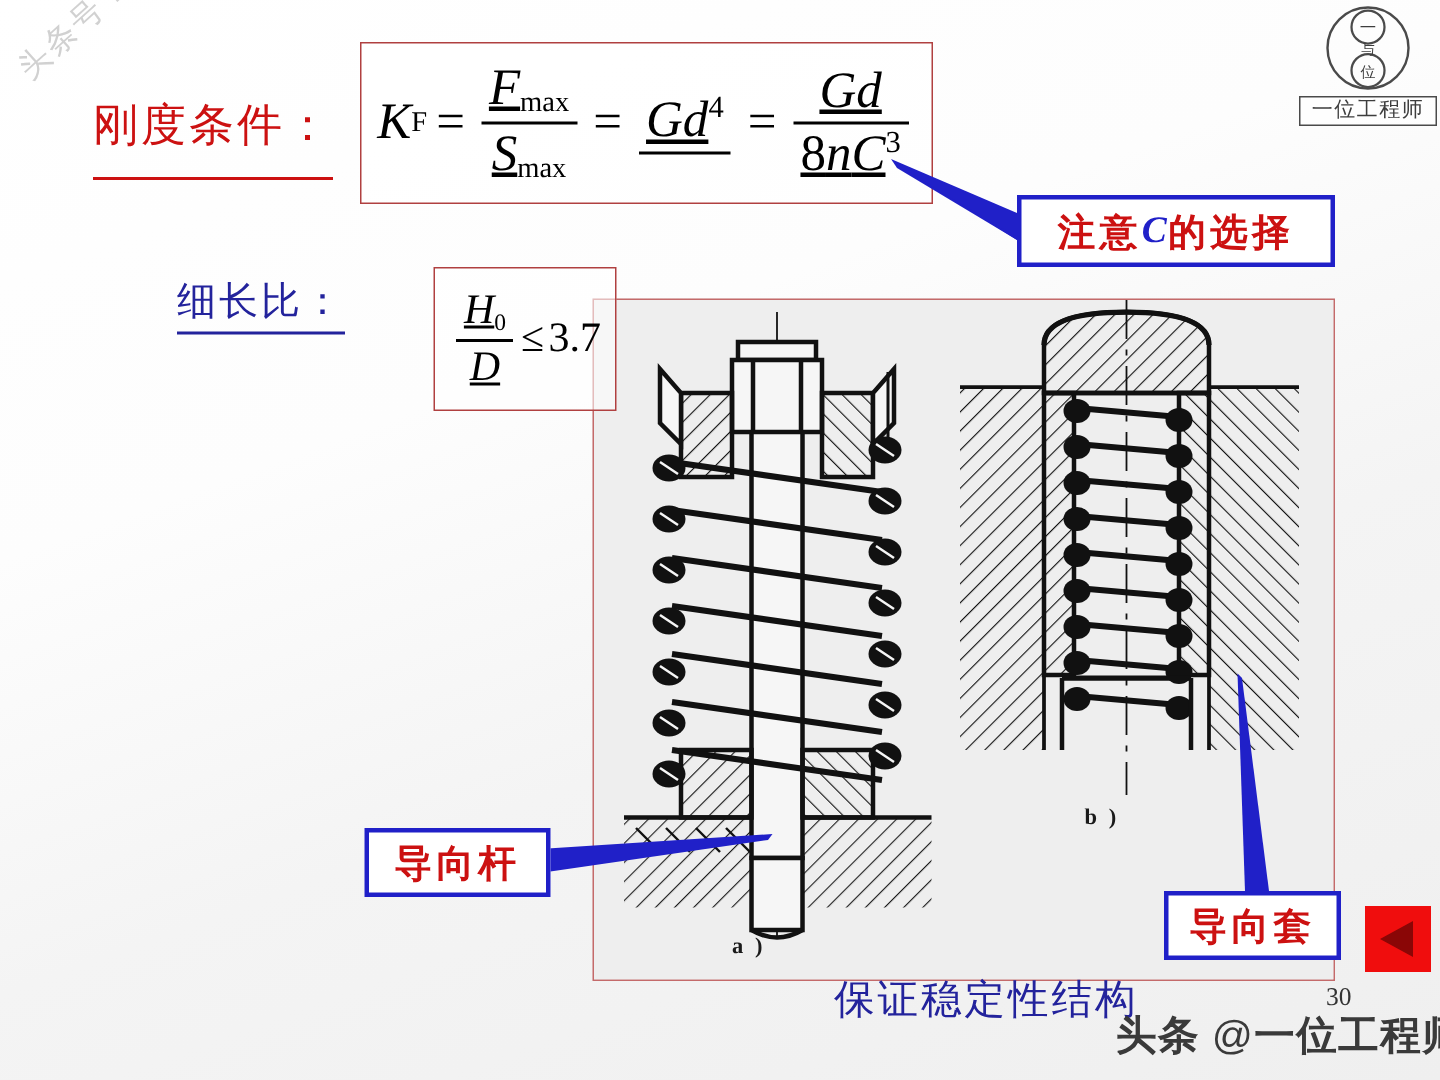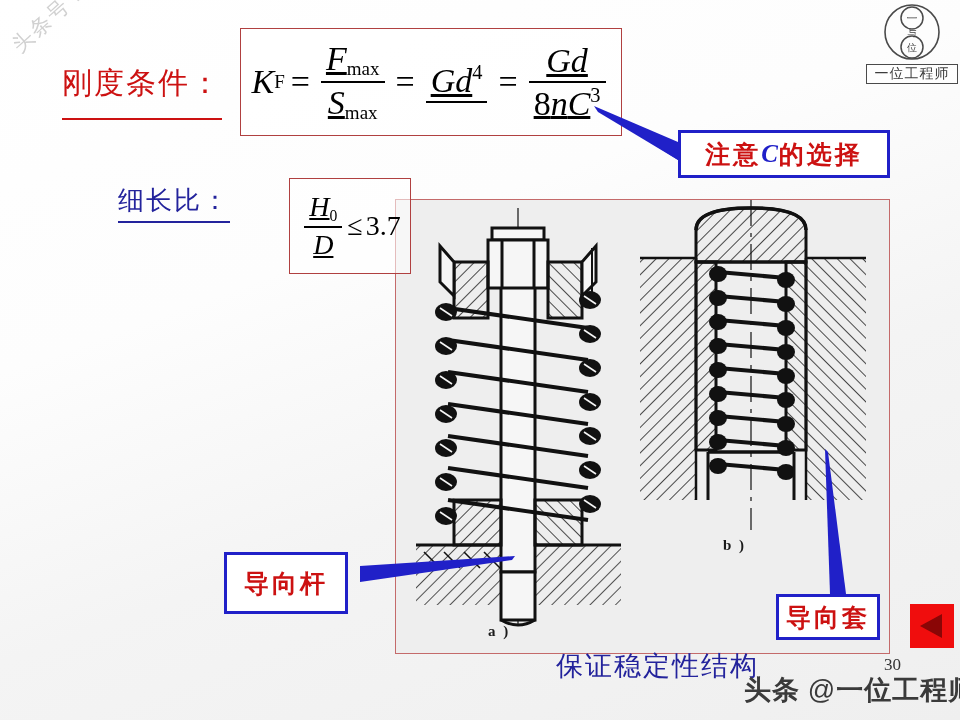--- a/index.html
+++ b/index.html
@@ -170,22 +170,22 @@
     font-family: "Liberation Serif", serif;
     font-size: 25px;
     font-weight: bold;
     color: #cc1111;
     letter-spacing: 3px;
     z-index: 25;
     white-space: nowrap;
   }
   .callout .hl { color: #2020c8; font-style: italic; letter-spacing: 1px; }
   #callout-c   { left: 678px; top: 130px; width: 212px; height: 48px; }
-  #callout-rod { left: 224px; top: 552px; width: 124px; height: 62px; }
-  #callout-sleeve { left: 776px; top: 594px; width: 104px; height: 46px; }
+  #callout-rod { left: 243px; top: 552px; width: 124px; height: 46px; }
+  #callout-sleeve { left: 776px; top: 594px; width: 118px; height: 46px; }
 
   
   #figure-frame {
     position: absolute;
     left: 395px;
     top: 199px;
     width: 495px;
     height: 455px;
     border: 1.3px solid #c46a6a;
     background: #eeeeee;

